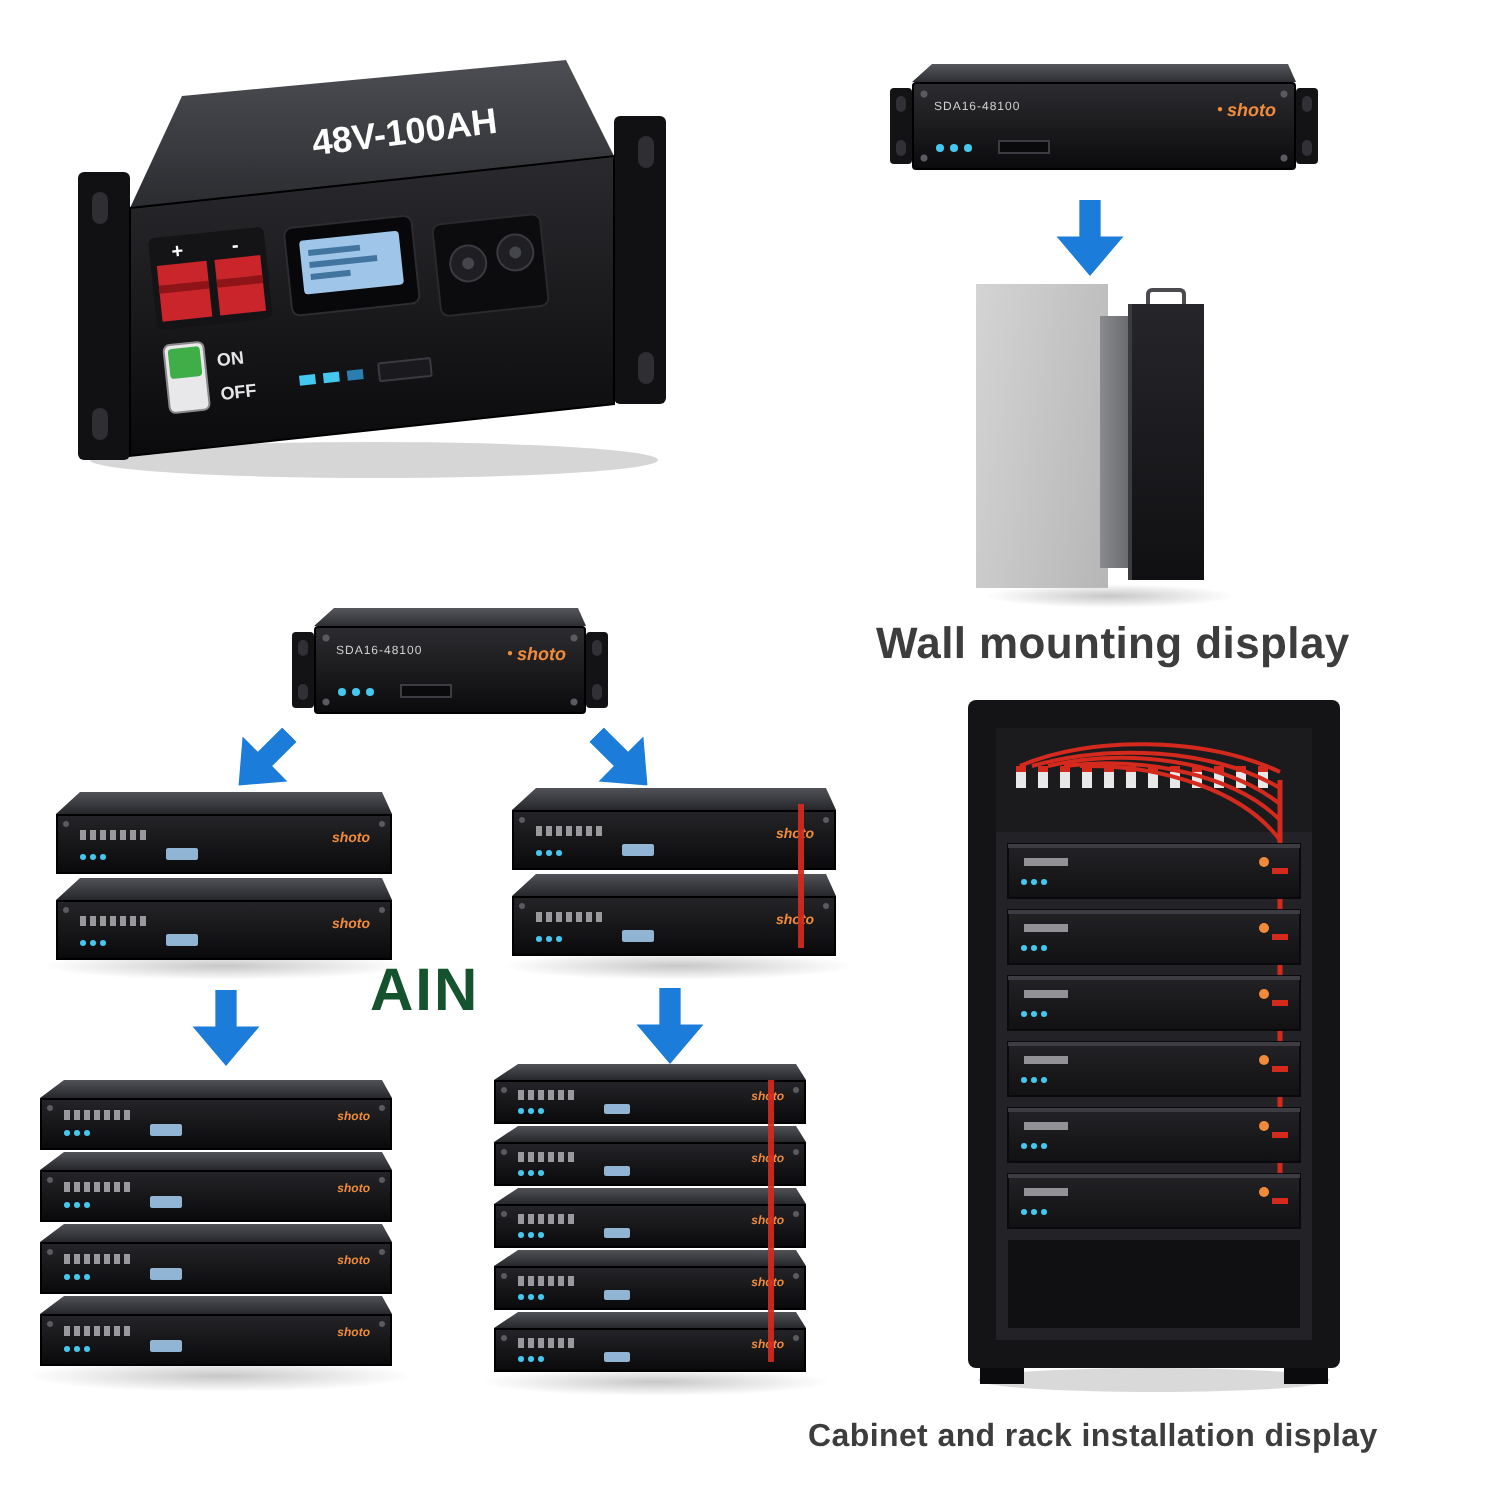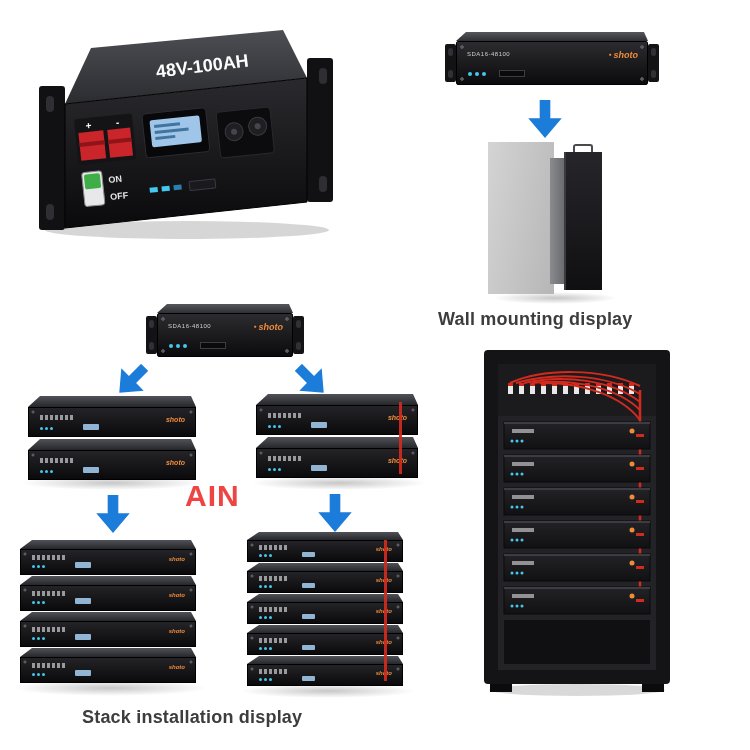--- a/index.html
+++ b/index.html
@@ -1,20 +1,20 @@
 <!DOCTYPE html>
 <html style="--page-bg: #ffffff; --arrow-blue: #1b7cd9; --caption-text: #3d3d3d; --brand-orange: #ef8b3a; --led-cyan: #45c8f0; --cable-red: #d42a1e; --terminal-red: #c9252b; --screen-blue: #9fc6e8; --wall-gray: #c6c6c6;"><head>
 <meta charset="utf-8">
 <style>
   * { margin:0; padding:0; box-sizing:border-box; }
   html,body { width:750px; height:750px; }
   body { background:var(--page-bg,#fff); font-family:"Liberation Sans", sans-serif; position:relative; overflow:hidden; }
   #canvas { position:relative; width:750px; height:750px; background:var(--page-bg,#fff); }
   .abs { position:absolute; }
-  .caption { position:absolute; font-weight:bold; color:var(--caption-text,#3d3d3d); font-size:18px; letter-spacing:.2px; }
+  .caption { position:absolute; font-weight:bold; color:var(--caption-text,#3d3d3d); font-size:22px; letter-spacing:.2px; }
   .gshadow { position:absolute; background:radial-gradient(ellipse at center, rgba(0,0,0,.22) 0%, rgba(0,0,0,0) 70%); }
 
   
   .mini-unit { position:absolute; }
   .mu-top { height:9px; margin:0 11px; background:linear-gradient(#56575c,#2e2f33);
             clip-path:polygon(10px 0, calc(100% - 4px) 0, 100% 100%, 0 100%); }
   .mu-row { display:flex; align-items:center; }
   .mu-ear { width:11px; height:38px; background:#131316; border-radius:2px; position:relative; }
   .mu-ear::before,.mu-ear::after { content:""; position:absolute; left:3px; width:5px; height:8px; border-radius:3px; background:#303036; }
   .mu-ear::before { top:4px; } .mu-ear::after { bottom:4px; }
@@ -59,21 +59,21 @@
   .wallmount { position:absolute; }
   .wall-panel { position:absolute; left:0; top:0; width:66px; height:152px; background:linear-gradient(100deg,#d4d4d4,#b6b6b6); }
   .wall-batt-side { position:absolute; left:62px; top:16px; width:14px; height:126px; background:linear-gradient(90deg,#8a8b8e,#6b6c70); }
   .wall-batt-front { position:absolute; left:76px; top:10px; width:38px; height:138px; background:linear-gradient(180deg,#26262a,#101013); border-left:2px solid #3a3a3f; }
   .wb-handle { position:absolute; top:-8px; left:7px; width:20px; height:8px; border:2px solid #4a4a4f; border-bottom:none; border-radius:3px 3px 0 0; }
 
   
   .arrow { position:absolute; }
 
   
-  .ain { position:absolute; font-weight:bold; font-size:30px; color:#ef4444; letter-spacing:1px; }
+  .ain { position:absolute; font-weight:bold; font-size:30px; color:#14532d; letter-spacing:1px; }
 </style>
 </head>
 <body>
 
 <div id="canvas">
 
   <svg class="abs" style="left:35px; top:12px;" width="305" height="230" viewBox="0 0 305 230">
     <defs>
       <linearGradient id="gFront" x1="0" y1="0" x2="0" y2="1">
         <stop offset="0" stop-color="#2a2a2e"></stop>
@@ -381,21 +381,20 @@
             <i></i>
             <i></i>
             <i></i>
           </span>
           <span class="stk-screen"></span>
           <span class="stk-brand">shoto</span>
         </div>
     </div>
   </div>
 
-  <div class="caption" style="left:82px; top:707px;">Stack installation display</div>
 
   <svg class="abs" style="left:482px; top:346px;" width="190" height="352" viewBox="0 0 190 352">
     <defs>
       <linearGradient id="gMod" x1="0" y1="0" x2="0" y2="1">
         <stop offset="0" stop-color="#232327"></stop>
           <stop offset="1" stop-color="#111113"></stop>
       </linearGradient>
     </defs>
     <ellipse cx="95" cy="344" rx="88" ry="6" fill="rgba(0,0,0,.15)"></ellipse>
     <rect x="2" y="4" width="186" height="334" rx="4" fill="#141416"></rect>
@@ -493,14 +492,15 @@
         <circle cx="35" cy="260" r="1.5" fill="var(--led-cyan,#45c8f0)"></circle>
         <circle cx="40" cy="260" r="1.5" fill="var(--led-cyan,#45c8f0)"></circle>
       <rect x="30" y="248" width="22" height="4" fill="#b9b9bd" opacity=".75"></rect>
       <circle cx="150" cy="250" r="2.5" fill="var(--brand-orange,#ef8b3a)"></circle>
         <rect x="154" y="253" width="8" height="3" fill="var(--cable-red,#d42a1e)"></rect>
     </g>
     <rect x="22" y="274" width="146" height="44" fill="#101012"></rect>
     <rect x="8" y="338" width="22" height="8" fill="#0b0b0d"></rect>
     <rect x="160" y="338" width="22" height="8" fill="#0b0b0d"></rect>
   </svg>
+  <div class="caption" style="left:404px; top:710px; font-size:16px;">Cabinet and rack installation display</div>
 
 </div>
 
 </body></html>

